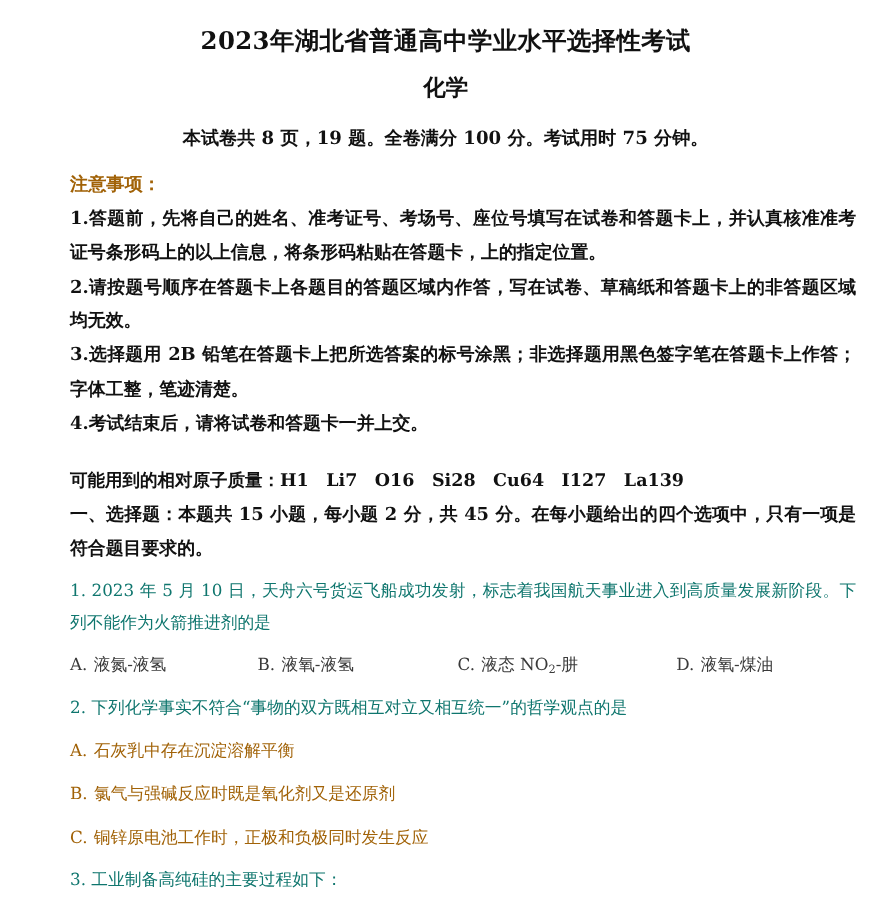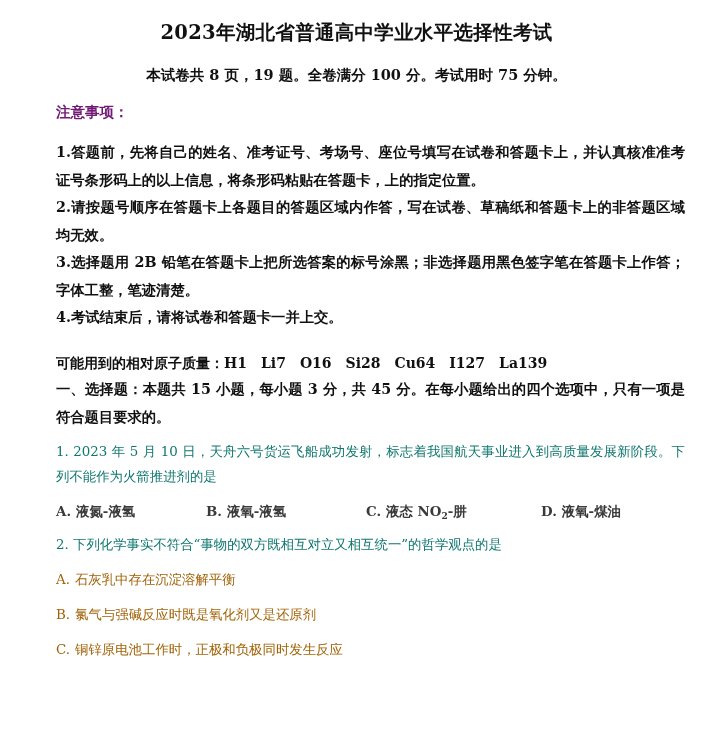--- a/index.html
+++ b/index.html
@@ -48,22 +48,22 @@
     color: #111;
   }
   .notice-block {
     margin-top: 15px;
     padding-left: 28px;
   }
   .notice-head {
     font-size: 14.5px;
     font-weight: bold;
     line-height: 1.55;
-    margin-bottom: 16px;
-    color: #701a75;
+    margin-bottom: 2px;
+    color: #a16207;
   }
   .notice-item {
     font-size: 14.3px;
     font-weight: bold;
     line-height: 1.92;
     text-align: justify;
     text-justify: inter-ideograph;
     color: #111;
   }
   .masses {
@@ -98,21 +98,20 @@
   }
   .q-options-row {
     display: flex;
     font-size: 13.4px;
     line-height: 1.85;
     color: #3a3a3a;
     margin-top: 9px;
   }
   .opt-inline {
     display: inline-block;
-    font-weight: bold;
   }
   .opt-w1 { width: 150px; }
   .opt-w2 { width: 160px; }
   .opt-w3 { width: 175px; }
   .opt-letter { margin-right: 5px; }
   .q-option-line {
     font-size: 13.4px;
     line-height: 1.85;
     color: #a16207;
     margin-top: 10px;
@@ -121,47 +120,52 @@
     font-size: 0.68em;
     vertical-align: -0.28em;
   }
 </style>
 </head>
 <body>
 
 <div class="page">
 
   <div class="title">2023年湖北省普通高中学业水平选择性考试</div>
+  <div class="subject">化学</div>
   <div class="exam-info">本试卷共 8 页，19 题。全卷满分 100 分。考试用时 75 分钟。</div>
 
   <div class="notice-block">
     <div class="notice-head">注意事项：</div>
     <div class="notice-item">1.答题前，先将自己的姓名、准考证号、考场号、座位号填写在试卷和答题卡上，并认真核准准考证号条形码上的以上信息，将条形码粘贴在答题卡，上的指定位置。</div>
     <div class="notice-item">2.请按题号顺序在答题卡上各题目的答题区域内作答，写在试卷、草稿纸和答题卡上的非答题区域均无效。</div>
     <div class="notice-item">3.选择题用 2B 铅笔在答题卡上把所选答案的标号涂黑；非选择题用黑色签字笔在答题卡上作答；字体工整，笔迹清楚。</div>
     <div class="notice-item">4.考试结束后，请将试卷和答题卡一并上交。</div>
   </div>
 
   <div class="masses">
     <span class="m-label">可能用到的相对原子质量：</span><span class="m-item">H1</span><span class="m-item">Li7</span><span class="m-item">O16</span><span class="m-item">Si28</span><span class="m-item">Cu64</span><span class="m-item">I127</span><span class="m-item">La139</span>
   </div>
 
-  <div class="section-head">一、选择题：本题共 15 小题，每小题 3 分，共 45 分。在每小题给出的四个选项中，只有一项是符合题目要求的。</div>
+  <div class="section-head">一、选择题：本题共 15 小题，每小题 2 分，共 45 分。在每小题给出的四个选项中，只有一项是符合题目要求的。</div>
 
   <div class="question">
     <div class="q-stem"><span>1.</span> <span>2023 年 5 月 10 日，天舟六号货运飞船成功发射，标志着我国航天事业进入到高质量发展新阶段。下列不能作为火箭推进剂的是</span></div>
     <div class="q-options-row">
       <span class="opt-inline opt-w1"><span class="opt-letter">A.</span><span>液氮-液氢</span></span>
       <span class="opt-inline opt-w2"><span class="opt-letter">B.</span><span>液氧-液氢</span></span>
       <span class="opt-inline opt-w3"><span class="opt-letter">C.</span><span>液态 NO</span><sub>2</sub><span>-肼</span></span>
       <span class="opt-inline"><span class="opt-letter">D.</span><span>液氧-煤油</span></span>
     </div>
   </div>
 
   <div class="question">
     <div class="q-stem"><span>2.</span> <span>下列化学事实不符合“事物的双方既相互对立又相互统一”的哲学观点的是</span></div>
     <div class="q-option-line"><span class="opt-letter">A.</span><span>石灰乳中存在沉淀溶解平衡</span></div>
     <div class="q-option-line"><span class="opt-letter">B.</span><span>氯气与强碱反应时既是氧化剂又是还原剂</span></div>
     <div class="q-option-line"><span class="opt-letter">C.</span><span>铜锌原电池工作时，正极和负极同时发生反应</span></div>
   </div>
 
+  <div class="question">
+    <div class="q-stem"><span>3.</span> <span>工业制备高纯硅的主要过程如下：</span></div>
+
+  </div>
 
 </div>
 
 </body></html>

